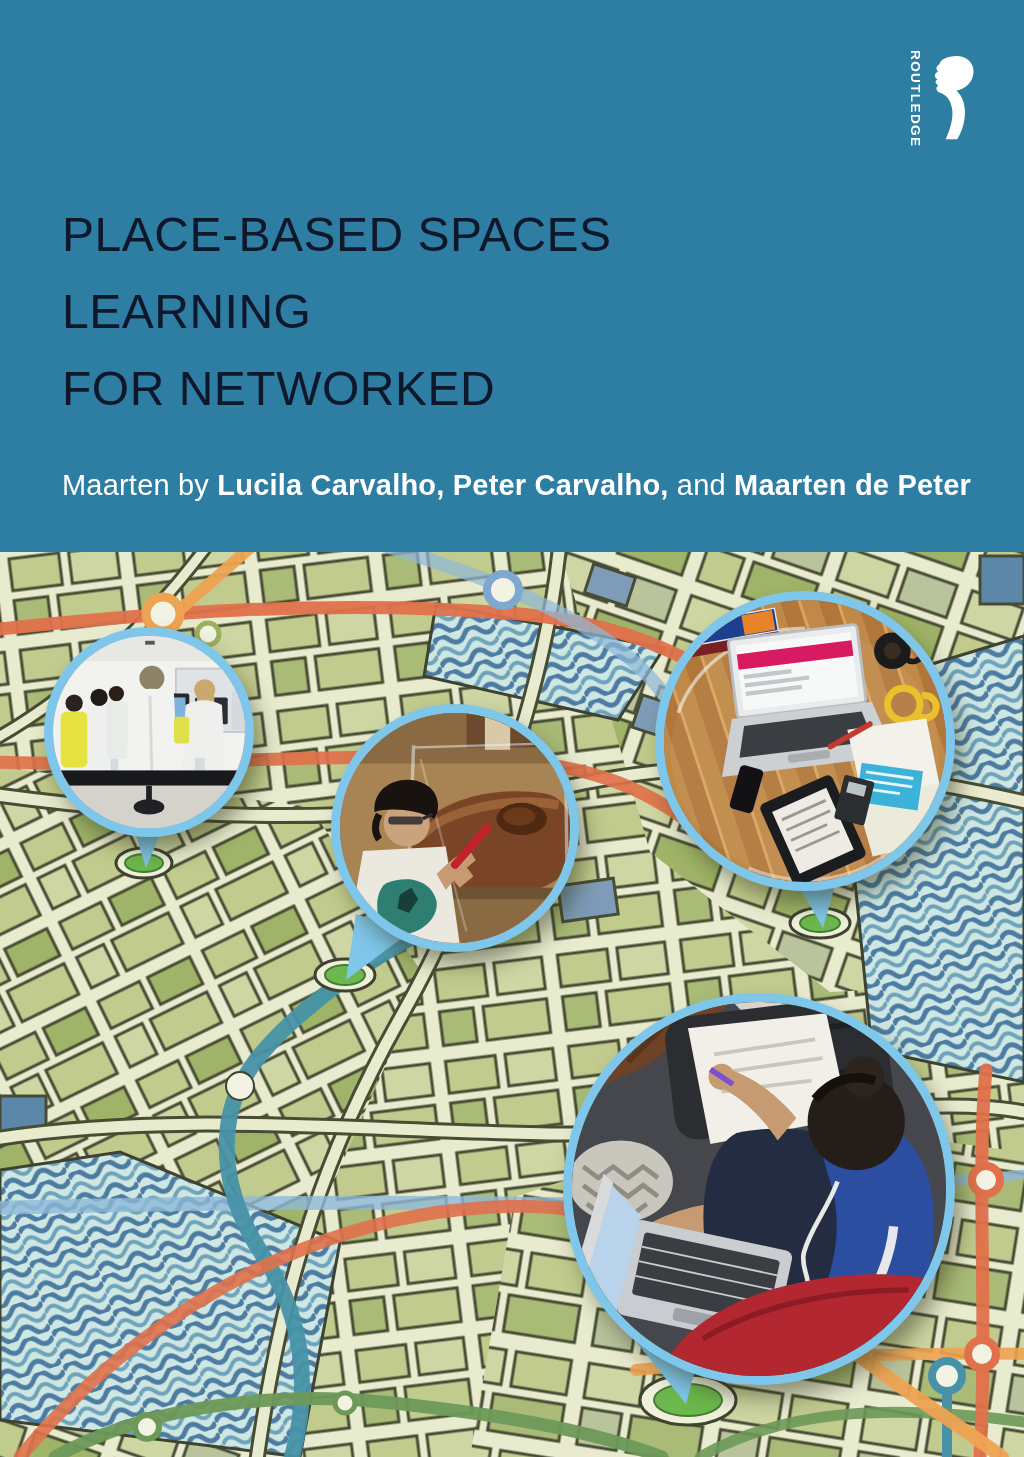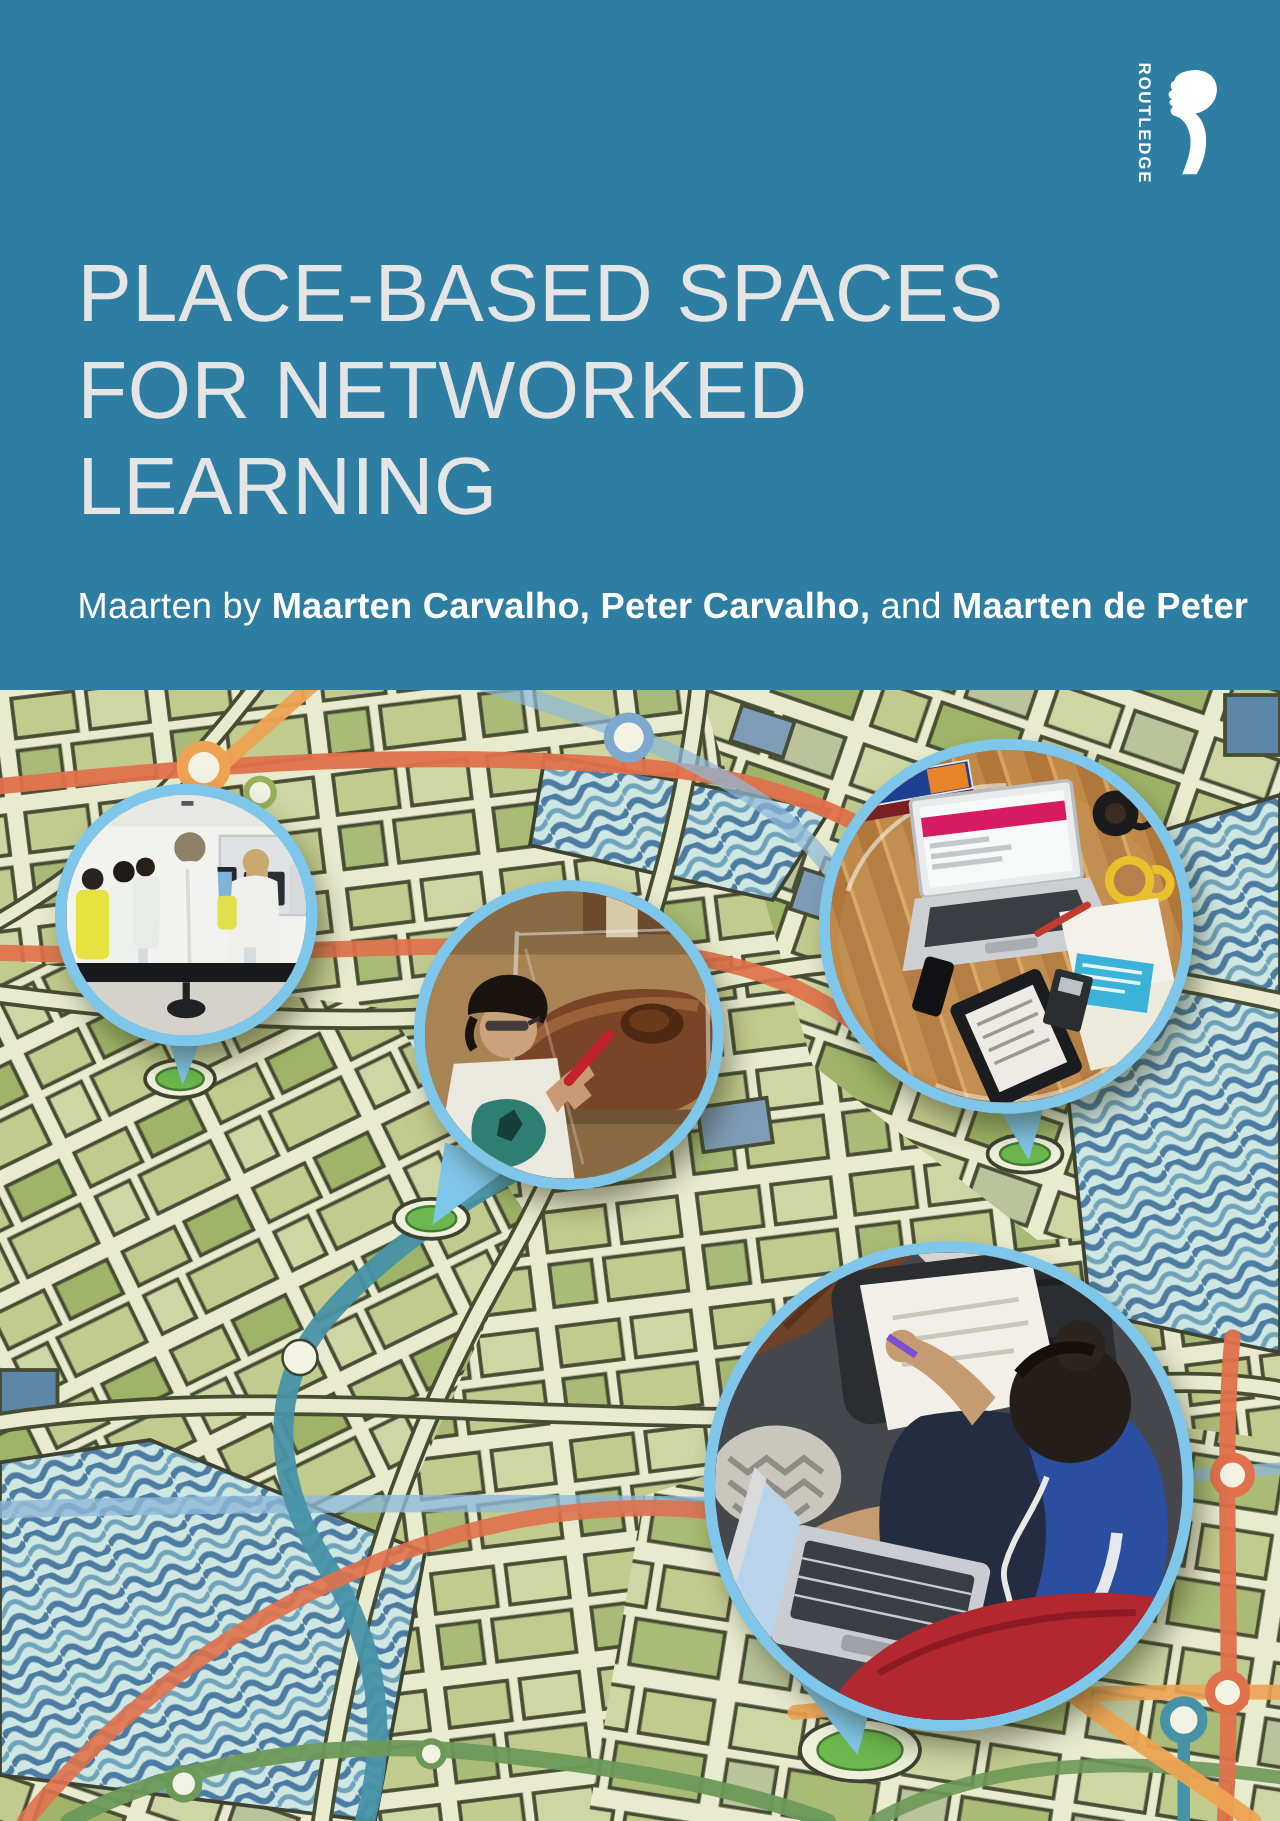--- a/index.html
+++ b/index.html
@@ -10,22 +10,22 @@
   
   .band{position:absolute;left:0;top:0;width:1024px;height:552px;background:#2e7ea3;}
   .logo{position:absolute;top:50px;right:46px;display:flex;align-items:flex-start;}
   .logo-text{
     writing-mode:vertical-rl;text-orientation:sideways;
     font-size:13.5px;font-weight:bold;color:#ffffff;letter-spacing:1.4px;
     height:104px;margin-right:1px;
   }
   .logo-mark{display:block;}
   .title{
-    position:absolute;left:62px;top:196px;color:#e5e5e5;
-    font-size:65px;line-height:77px;font-weight:400;letter-spacing:0.5px;
+    position:absolute;left:62px;top:196px;color:#0f172a;
+    font-size:48px;line-height:77px;font-weight:400;letter-spacing:0.5px;
     white-space:nowrap;
   }
   .byline{
     position:absolute;left:62px;top:469px;color:#ffffff;
     font-size:29px;font-weight:400;letter-spacing:0.2px;white-space:nowrap;
   }
   .byline .bold{font-weight:bold;}
   
   .map{position:absolute;left:0;top:552px;width:1024px;height:905px;display:block;}
   
@@ -54,25 +54,25 @@
           C43,47 47,58 45,72 C44,81 41,88 37,95 L24,95
           C30,82 33,70 31,60 C29,50 24,45 17,43
           C13,41 13,37 16,35 C12,33 12,30 15,28.5
           C11,26 11,22 15.5,20 C13,17.5 13.5,13.5 17,12
           C18.5,6.5 24,4 30,3 Z"></path>
       </svg>
     </div>
 
     <div class="title">
       <div>PLACE-BASED SPACES</div>
+      <div>LEARNING</div>
       <div>FOR NETWORKED</div>
-      <div>LEARNING</div>
     </div>
 
-    <div class="byline"><span>Maarten by </span><span class="bold">Maarten Carvalho, </span><span class="bold">Peter Carvalho, </span><span>and </span><span class="bold">Maarten de Peter</span></div>
+    <div class="byline"><span>Maarten by </span><span class="bold">Lucila Carvalho, </span><span class="bold">Peter Carvalho, </span><span>and </span><span class="bold">Maarten de Peter</span></div>
   </div>
 
   <svg class="map" viewBox="0 0 1024 905" preserveAspectRatio="none">
     <defs>
       <pattern id="pa" width="124" height="92" patternUnits="userSpaceOnUse" patternTransform="rotate(-7)">
         <rect width="124" height="92" fill="#e9ebcf"></rect>
         <rect x="8" y="8" width="50" height="32" fill="#c2cb8e" stroke="#474c34" stroke-width="3"></rect>
         <rect x="68" y="8" width="48" height="32" fill="#ced6a3" stroke="#474c34" stroke-width="3"></rect>
         <rect x="8" y="50" width="34" height="34" fill="#a9bb77" stroke="#474c34" stroke-width="3"></rect>
         <rect x="52" y="50" width="64" height="34" fill="#c2cb8e" stroke="#474c34" stroke-width="3"></rect>

